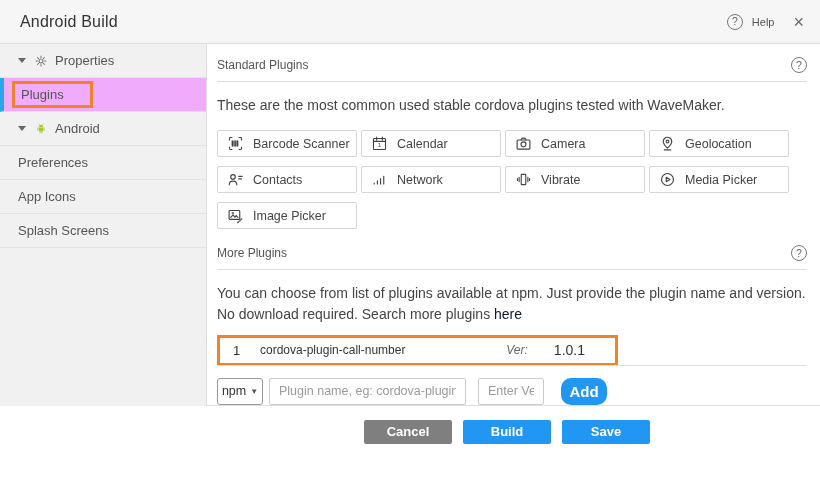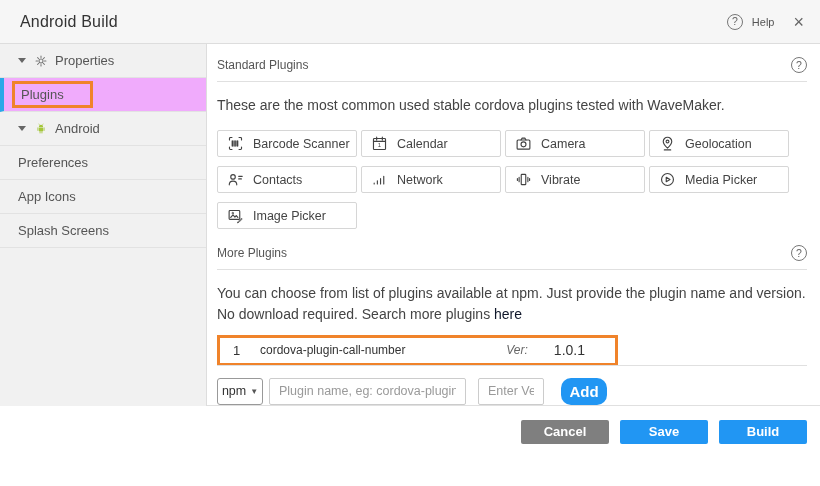--- a/index.html
+++ b/index.html
@@ -68,21 +68,21 @@
                padding:0 9px; font-family:"Liberation Sans", sans-serif; }
   .txt-input::placeholder { color:#9a9a9a; }
   .name-input { width:197px; margin-left:6px; }
   .version-input { width:66px; margin-left:12px; }
   .add-btn { width:46px; height:27px; margin-left:17px; background:#2196f3; color:#fff; border:none;
              border-radius:10px; font-size:15px; font-weight:bold; cursor:pointer;
              font-family:"Liberation Sans", sans-serif; }
 
   
   .footer { flex:0 0 53px; border-top:1px solid #e0e0e0; display:flex; align-items:center;
-            justify-content:flex-end; padding-right:13px; gap:11px; background:#fff; }
+            justify-content:center; padding-right:13px; gap:11px; background:#fff; }
   .f-btn { width:88px; height:24px; border:none; border-radius:2px; color:#fff; font-size:13px;
            font-weight:bold; cursor:pointer; font-family:"Liberation Sans", sans-serif; }
   .f-cancel { background:#7f7f7f; }
   .f-blue { background:#2196f3; }
 
   .icon-line { stroke:#424242; stroke-width:1.6; fill:none; stroke-linecap:round; stroke-linejoin:round; }
 </style>
 </head>
 <body>
 
@@ -264,18 +264,18 @@
           </div>
           <input class="txt-input name-input" placeholder="Plugin name, eg: cordova-plugin-badge" style="">
           <input class="txt-input version-input" placeholder="Enter Version" style="">
           <button class="add-btn">Add</button>
         </div>
 
       </div>
 
       <div class="footer">
         <button class="f-btn f-cancel">Cancel</button>
+        <button class="f-btn f-blue">Build</button>
         <button class="f-btn f-blue">Save</button>
-        <button class="f-btn f-blue">Build</button>
       </div>
     </div>
   </div>
 </div>
 
 </body></html>

